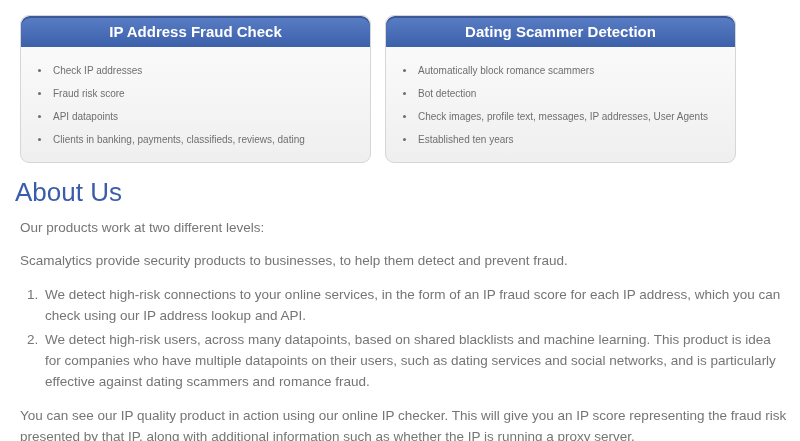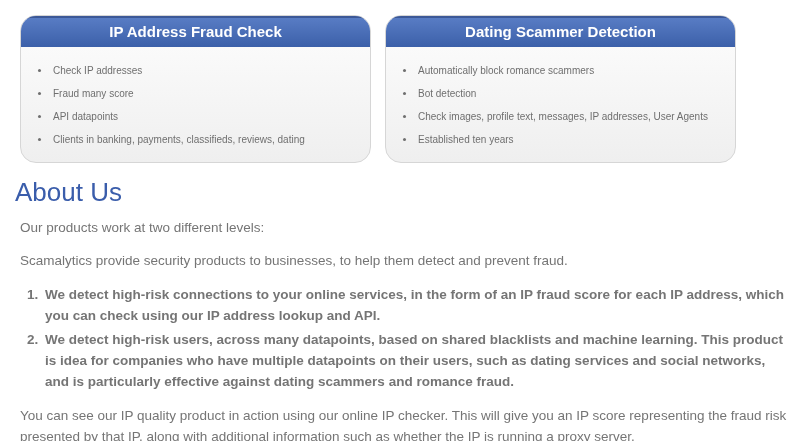--- a/index.html
+++ b/index.html
@@ -14,21 +14,21 @@
   .cards-row {
     display: flex;
     gap: 14px;
     padding: 15px 0 0 20px;
   }
   .card {
     width: 351px;
     height: 148px;
     box-sizing: border-box;
     border: 1px solid #d6d6d6;
-    border-radius: 16px;
+    border-radius: 9px;
     background: linear-gradient(#fdfdfd, #efefef);
     overflow: hidden;
   }
   .card-header {
     height: 31px;
     line-height: 31px;
     text-align: center;
     color: #ffffff;
     font-size: 15px;
     font-weight: bold;
@@ -57,34 +57,34 @@
     line-height: 31px;
     font-weight: 400;
     color: var(--heading-blue, #3a5dab);
   }
   .about p { margin: 9px 0 12px 0; }
   .about ol {
     margin: 13px 0 13px 0;
     padding-left 22px;
     padding-left: 22px;
   }
-  .about ol li { margin-bottom: 3px; padding-left: 3px; font-weight: bold; }
+  .about ol li { margin-bottom: 3px; padding-left: 3px; }
 </style>
 </head>
 <body>
 
 <div class="page">
 
   <div class="cards-row">
 
     <section class="card">
       <header class="card-header">IP Address Fraud Check</header>
       <ul class="card-bullets">
         <li>Check IP addresses</li>
-        <li>Fraud many score</li>
+        <li>Fraud risk score</li>
         <li>API datapoints</li>
         <li>Clients in banking, payments, classifieds, reviews, dating</li>
       </ul>
     </section>
 
     <section class="card">
       <header class="card-header">Dating Scammer Detection</header>
       <ul class="card-bullets">
         <li>Automatically block romance scammers</li>
         <li>Bot detection</li>

